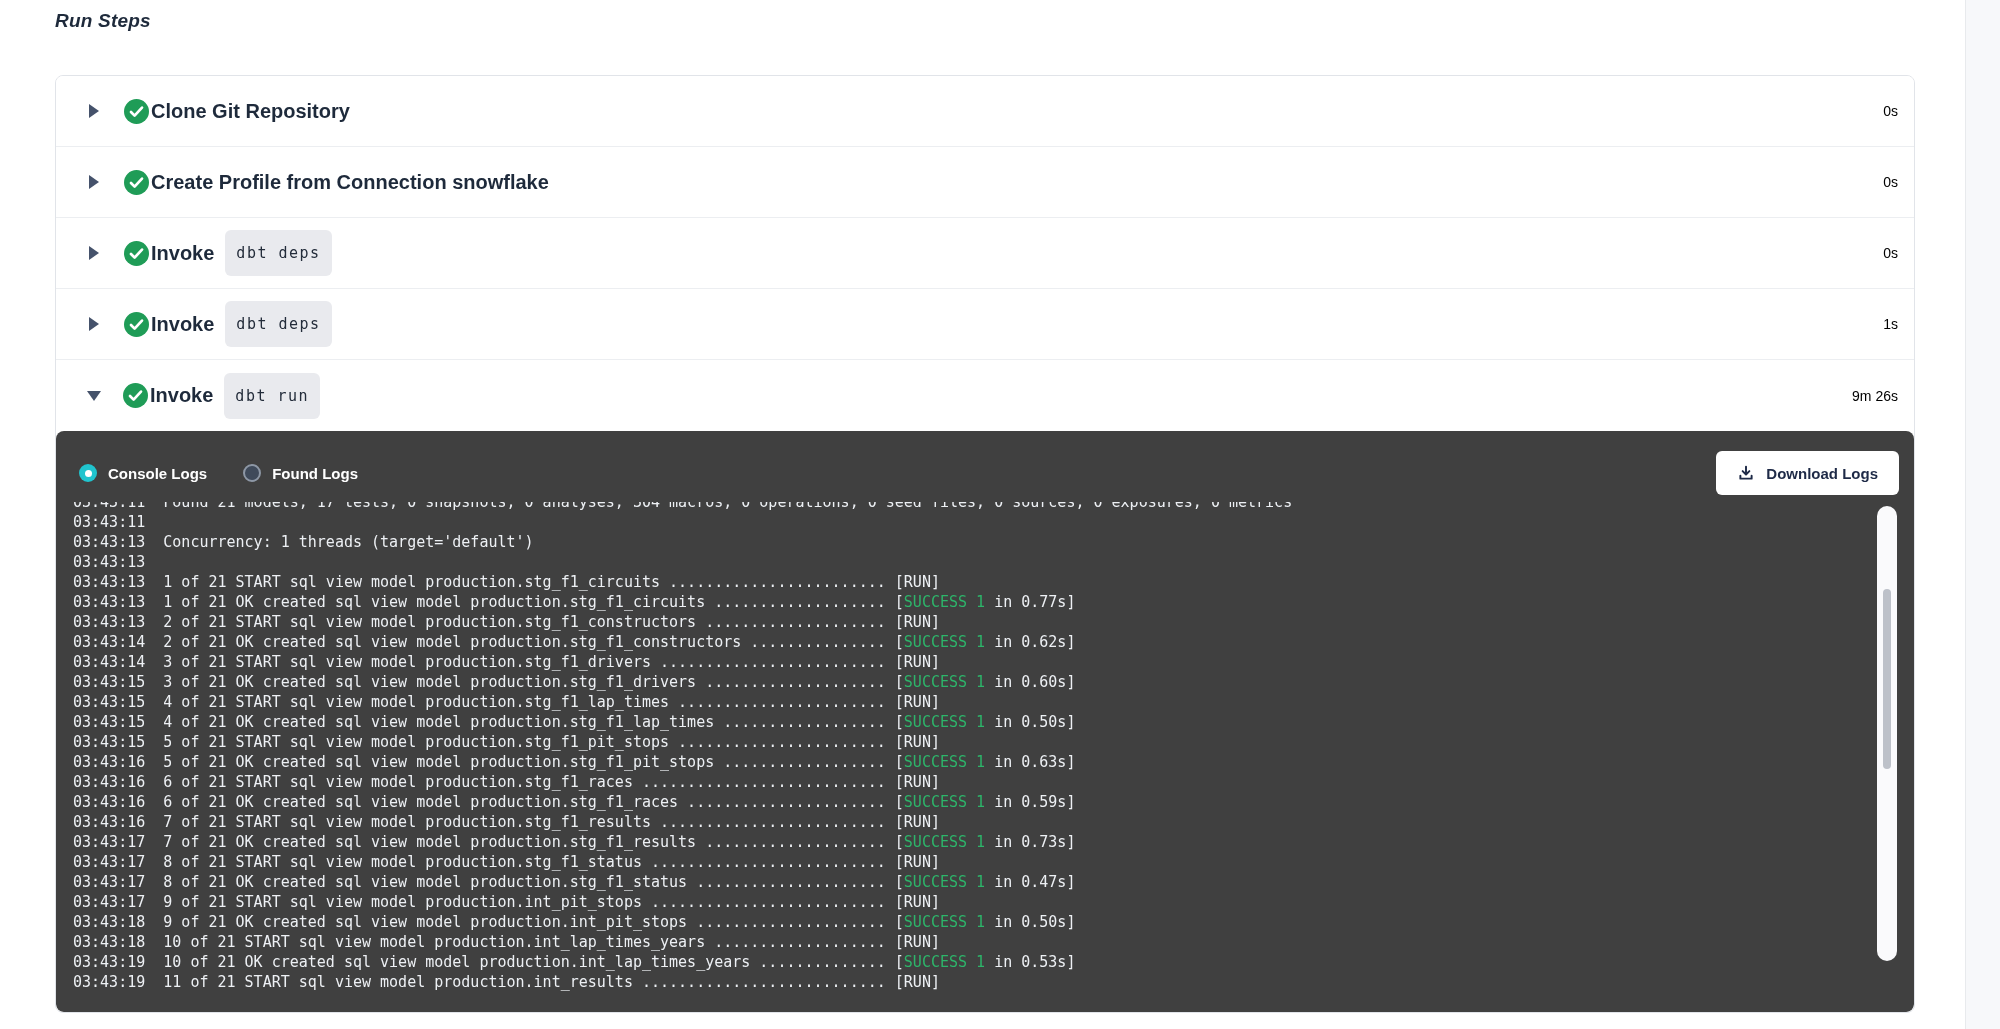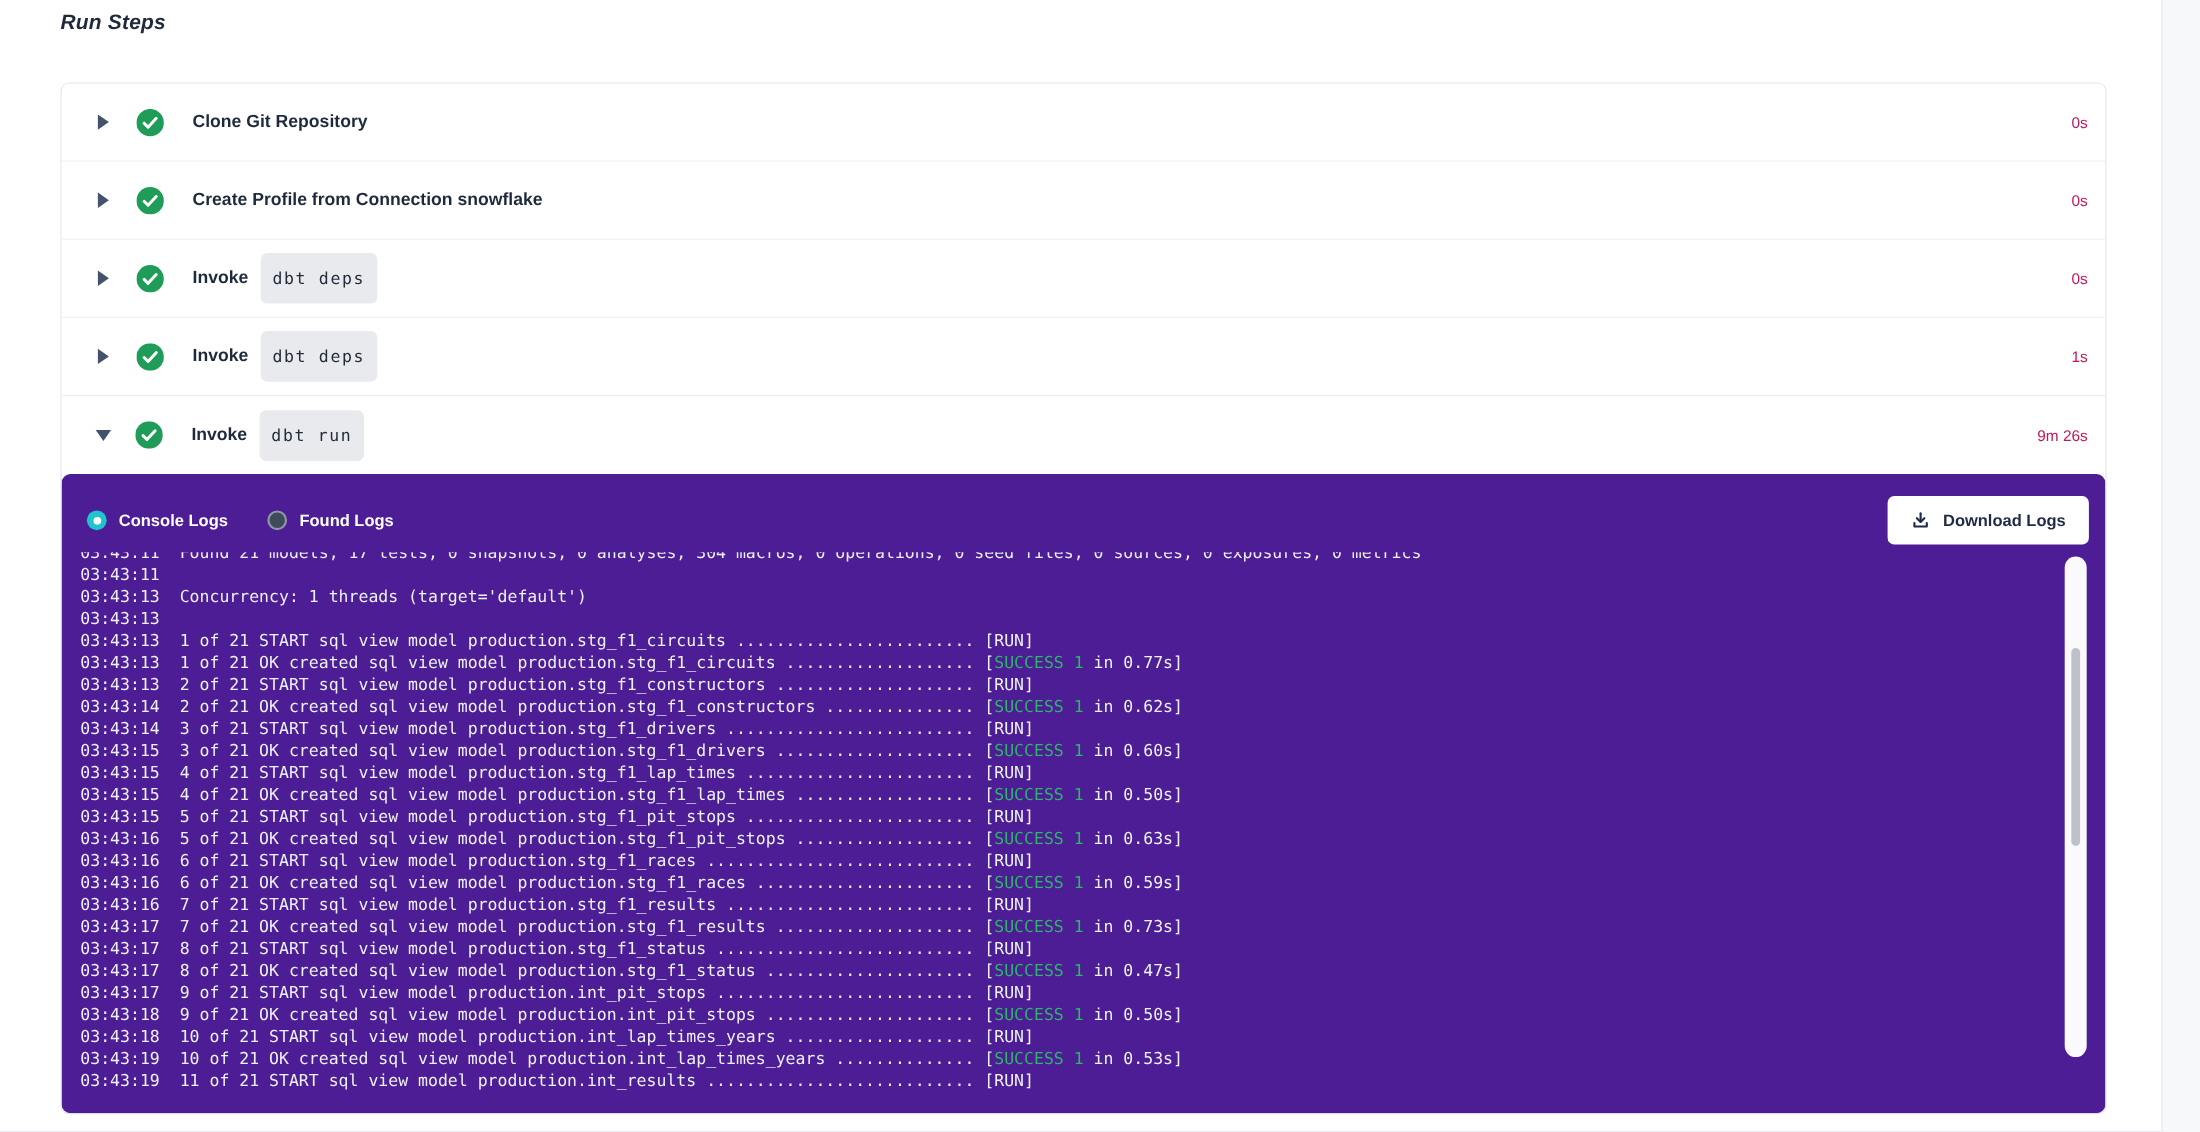--- a/index.html
+++ b/index.html
@@ -17,28 +17,28 @@
   }
   .step-row{
     height:71px;display:flex;align-items:center;padding:0 16px 0 33px;
     background:#fff;border-bottom:1px solid #eceef1;box-sizing:border-box;cursor:pointer;
   }
   .step-row.expanded{border-bottom:none;}
   .chev{width:0;height:0;flex:0 0 auto;}
   .chev.right{border-left:10px solid #45526b;border-top:7px solid transparent;border-bottom:7px solid transparent;margin-right:25px;}
   .chev.down{border-top:10px solid #45526b;border-left:7px solid transparent;border-right:7px solid transparent;margin-right:22px;margin-left:-2px;}
   .check{flex:0 0 auto;width:25px;height:25px;display:block;}
-  .step-label{margin-left:26px;font-size:16px;font-weight:700;color:#1e2a3b;}
+  .step-label{margin-left:2px;font-size:20px;font-weight:700;color:#1e2a3b;}
   .step-badge{
     margin-left:11px;background:#e9eaee;border-radius:6px;padding:14px 11px;
     font-family:"DejaVu Sans Mono",monospace;font-size:15px;color:#232c3a;letter-spacing:1.5px;
   }
-  .step-duration{margin-left:auto;font-size:14px;color:#be185d;}
+  .step-duration{margin-left:auto;font-size:14px;color:#000000;}
   .log-panel{
-    position:relative;height:581px;background:#4c1d95;border-radius:8px;overflow:hidden;
+    position:relative;height:581px;background:#404040;border-radius:8px;overflow:hidden;
   }
   .panel-header{
     position:absolute;left:23px;right:15px;top:20px;height:44px;
     display:flex;align-items:center;justify-content:space-between;
   }
   .radio-group{display:flex;align-items:center;}
   .radio-item{display:flex;align-items:center;margin-right:36px;cursor:pointer;}
   .radio-dot{width:18px;height:18px;border-radius:50%;box-sizing:border-box;position:relative;flex:0 0 auto;}
   .radio-dot.on{background:#20c4ce;}
   .radio-dot.on::after{

